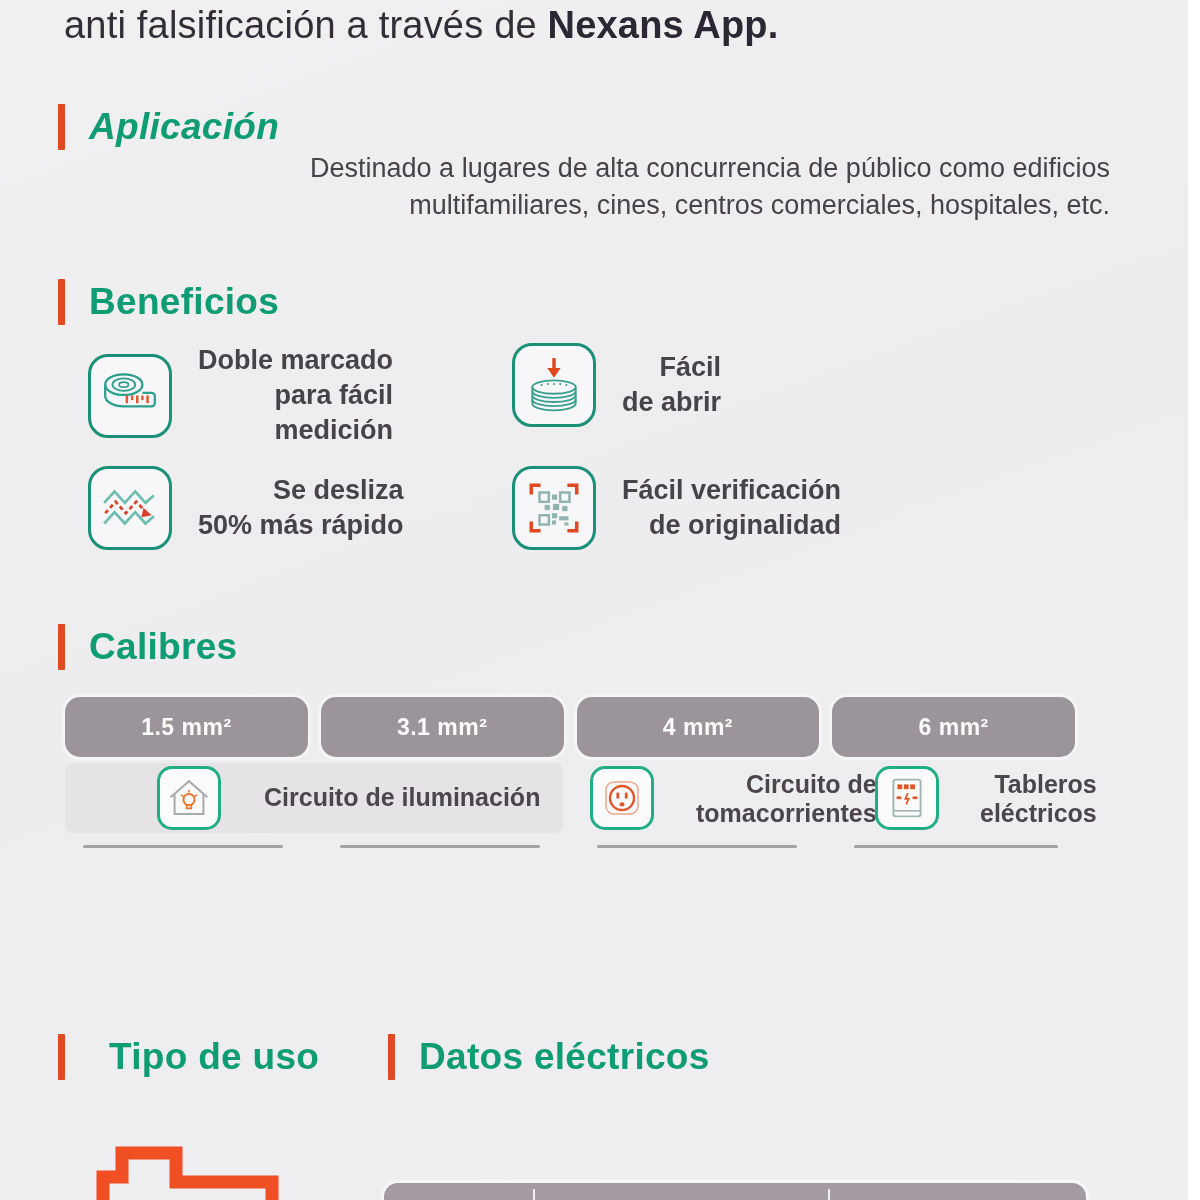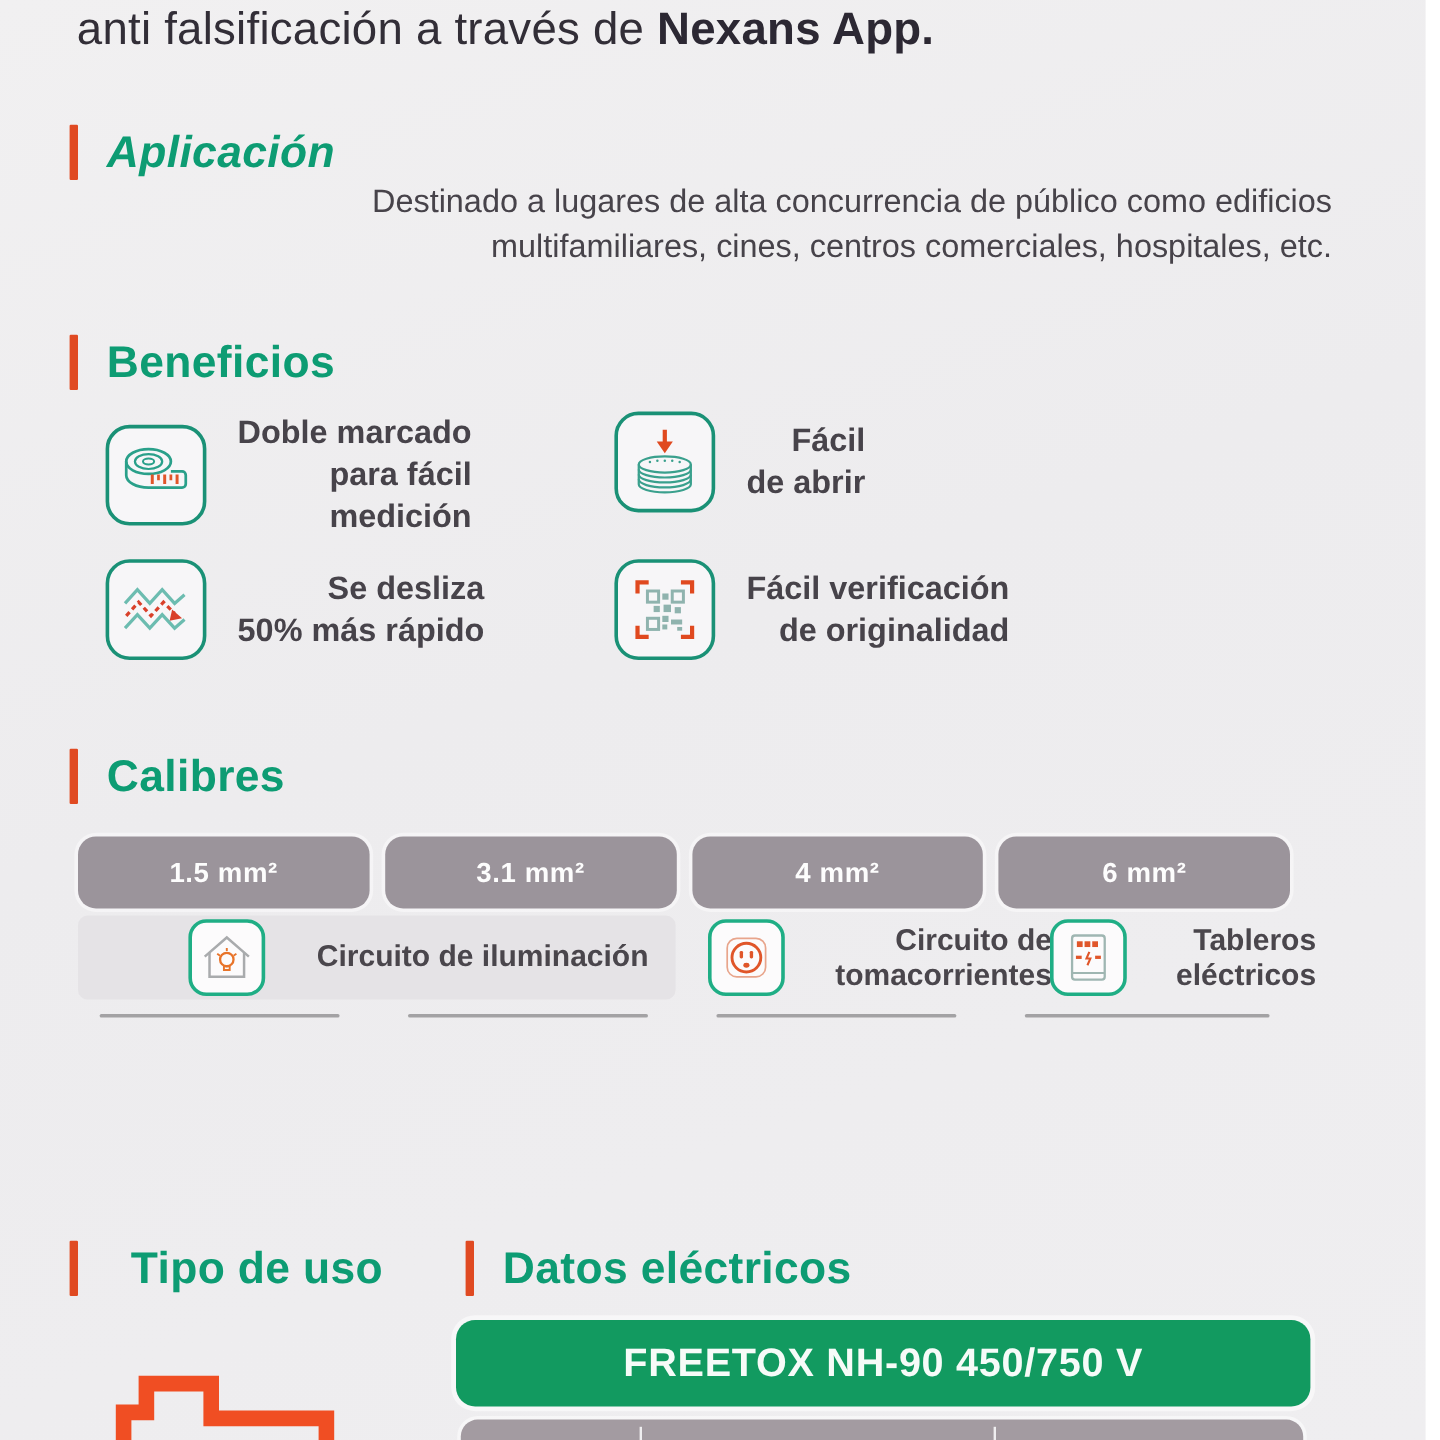--- a/index.html
+++ b/index.html
@@ -208,20 +208,19 @@
   </div>
   <div class="abs heading" style="left:376px;top:1034px;margin-left:12px;">
     <div class="hbar"></div>
     <h2>Datos eléctricos</h2>
   </div>
 
   <svg class="abs" style="left:90px;top:1136px;" width="210" height="64" viewBox="0 0 210 64">
     <path d="M13,75 L13,41 L32,41 L32,17 L86,17 L86,46 L182,46 L182,75" fill="none" stroke="#F04E23" stroke-width="13" stroke-linejoin="miter"></path>
   </svg>
 
-  <div class="abs product-bar">FREETOX NH-90 450/750 V</div>
 
   <div class="abs partial-bar">
     <div class="vdiv" style="left:149px;"></div>
     <div class="vdiv" style="left:444px;"></div>
   </div>
 
 </div>
 
 </body></html>

